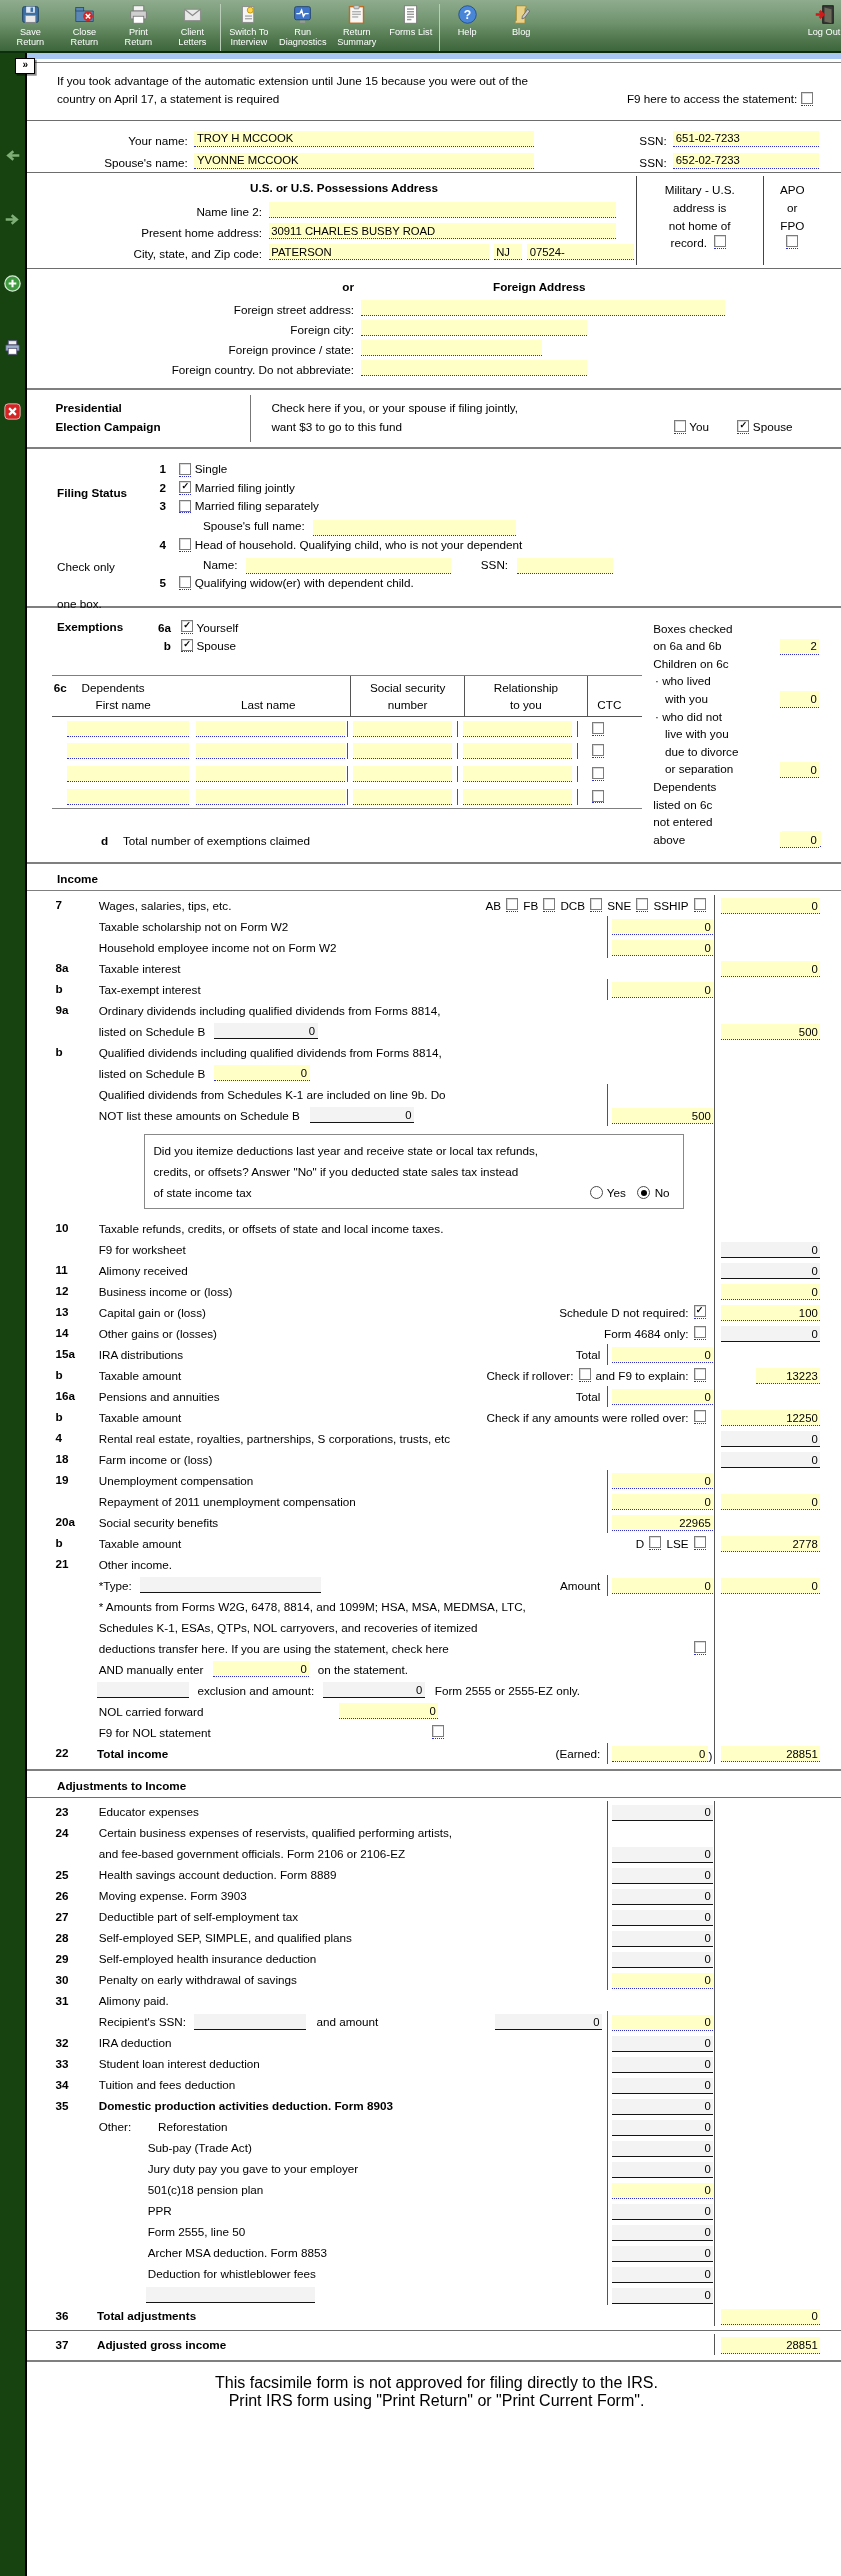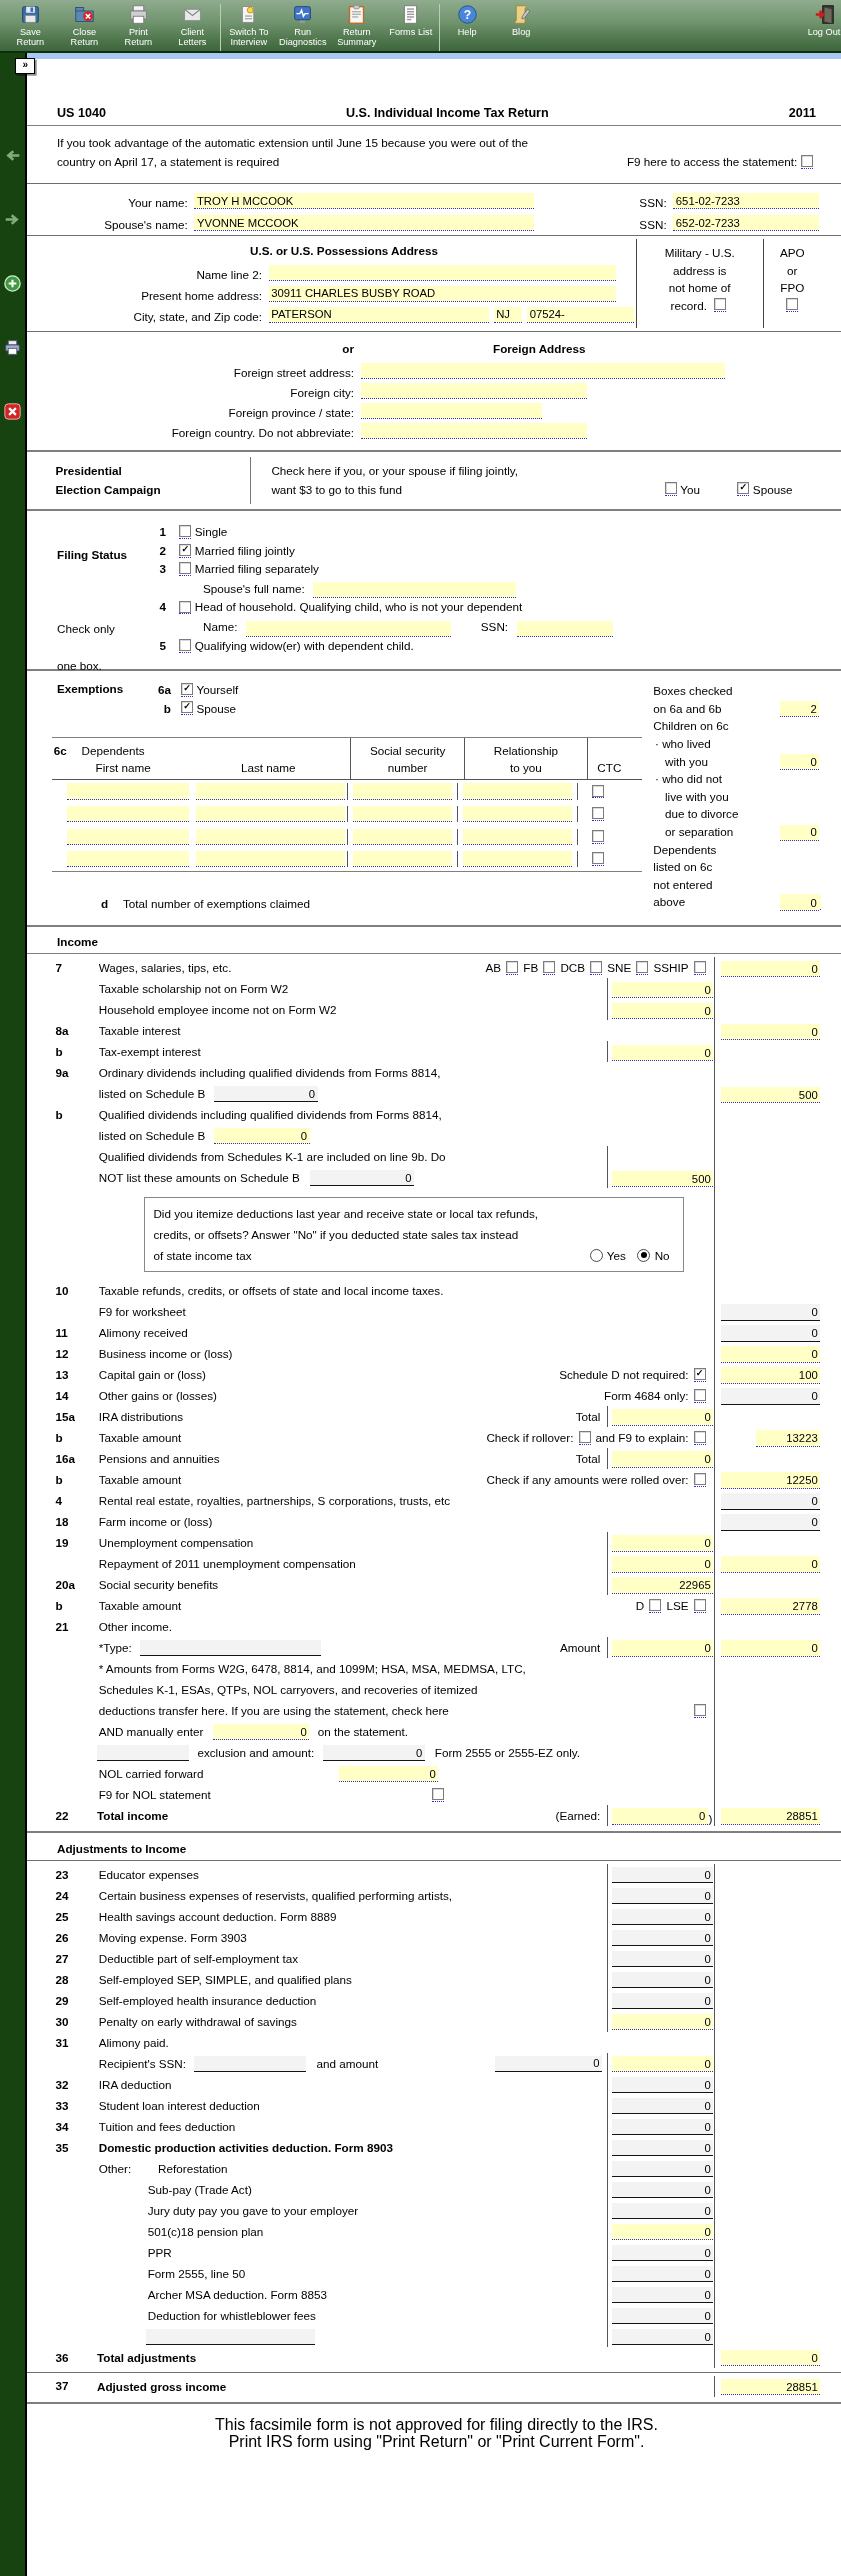--- a/index.html
+++ b/index.html
@@ -66,21 +66,21 @@
   
   .foreign{padding:3.4px 0 6.7px;}
   .fhdr{display:flex;font-weight:bold;min-height:20px;align-items:center;}
   .frow{display:flex;align-items:flex-end;min-height:20px;}
   .frow .lab{width:302px;text-align:right;padding-right:6.7px;}
   
   .pres{display:flex;min-height:47px;}
   .pres .t{width:195px;font-weight:bold;line-height:19px;padding:3.4px 0 0 3.4px;border-right:0.8px solid #777;}
   .pres .c{flex:1;padding:3.4px 0 0 20px;line-height:19px;}
   .pres .l2{display:flex;align-items:center;}
-  .pres .r{margin-left:auto;display:flex;align-items:center;padding-right:28.5px;gap:34px;}
+  .pres .r{margin-left:auto;display:flex;align-items:center;padding-right:28.5px;gap:25px;}
   .pcb{display:inline-flex;align-items:center;}
   
   .filing{position:relative;padding:6.7px 0 8.4px 99px;line-height:18.4px;}
   .filing .side{position:absolute;left:5px;}
   .fsrow{display:flex;align-items:center;min-height:18.4px;}
   .fsrow .n{width:15px;font-weight:bold;margin-right:10px;text-align:right;}
   .fssub{display:flex;align-items:flex-end;min-height:20px;padding-left:52px;}
   
   .exem{position:relative;padding:5px 0 10px;}
   .exem .ttl{position:absolute;left:5px;top:6.7px;font-weight:bold;}
@@ -255,25 +255,20 @@
   <svg class="sico" viewBox="0 0 20 20">
       <rect x="1" y="1" width="18" height="18" rx="4" fill="#d42424" stroke="#f2caca"></rect>
       <path d="M6 6l8 8m0-8l-8 8" stroke="#fff" stroke-width="2.6"></path>
     </svg>
 </div>
 
 <div class="form">
   <div class="blue-strip"></div>
   <div class="fbody">
 
-    <div class="hdr">
-      <span>US 1040</span>
-      <span class="c">U.S.  Individual Income Tax Return</span>
-      <span>2011</span>
-    </div>
     <div class="rule2"></div>
 
     <div class="ext">
       <div>If you took advantage of the automatic extension until June 15 because you were out of the</div>
       <div class="l2">
         <span>country on April 17,  a statement is required</span>
         <span class="r">
             <span>F9 here to access the statement:</span>
           <span class="cbw">
               <span class="cbx"></span>
@@ -1132,20 +1127,23 @@
             <span class="fld fg amt" style="width: 84px;">0</span>
           </span>
           <span class="rcell"></span>
         </div>
         <div class="grow">
           <span class="num">24</span>
           <span class="lcell">
             <span class="lline">
               <span style="padding: 0px 1.7px;">Certain business expenses of reservists,  qualified performing artists,</span>
             </span>
+            <span class="lline">
+              <span style="padding: 0px 1.7px;">and fee-based government officials.  Form 2106 or 2106-EZ</span>
+            </span>
           </span>
           <span class="mcell">
             <span class="fld fg amt" style="width: 84px;">0</span>
           </span>
           <span class="rcell"></span>
         </div>
         <div class="grow">
           <span class="num">25</span>
           <span class="lcell">
             <span class="lline">

